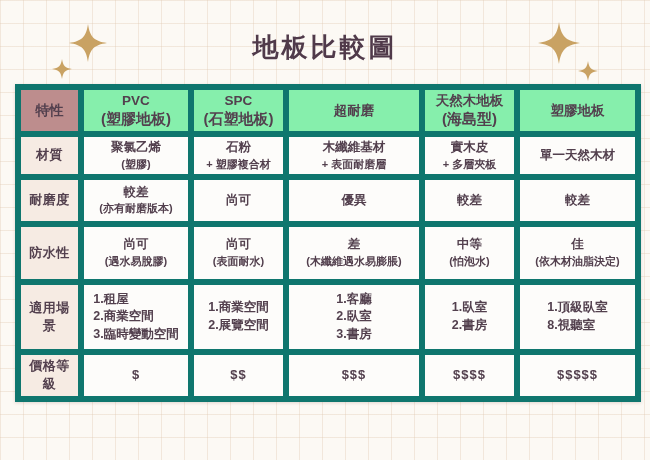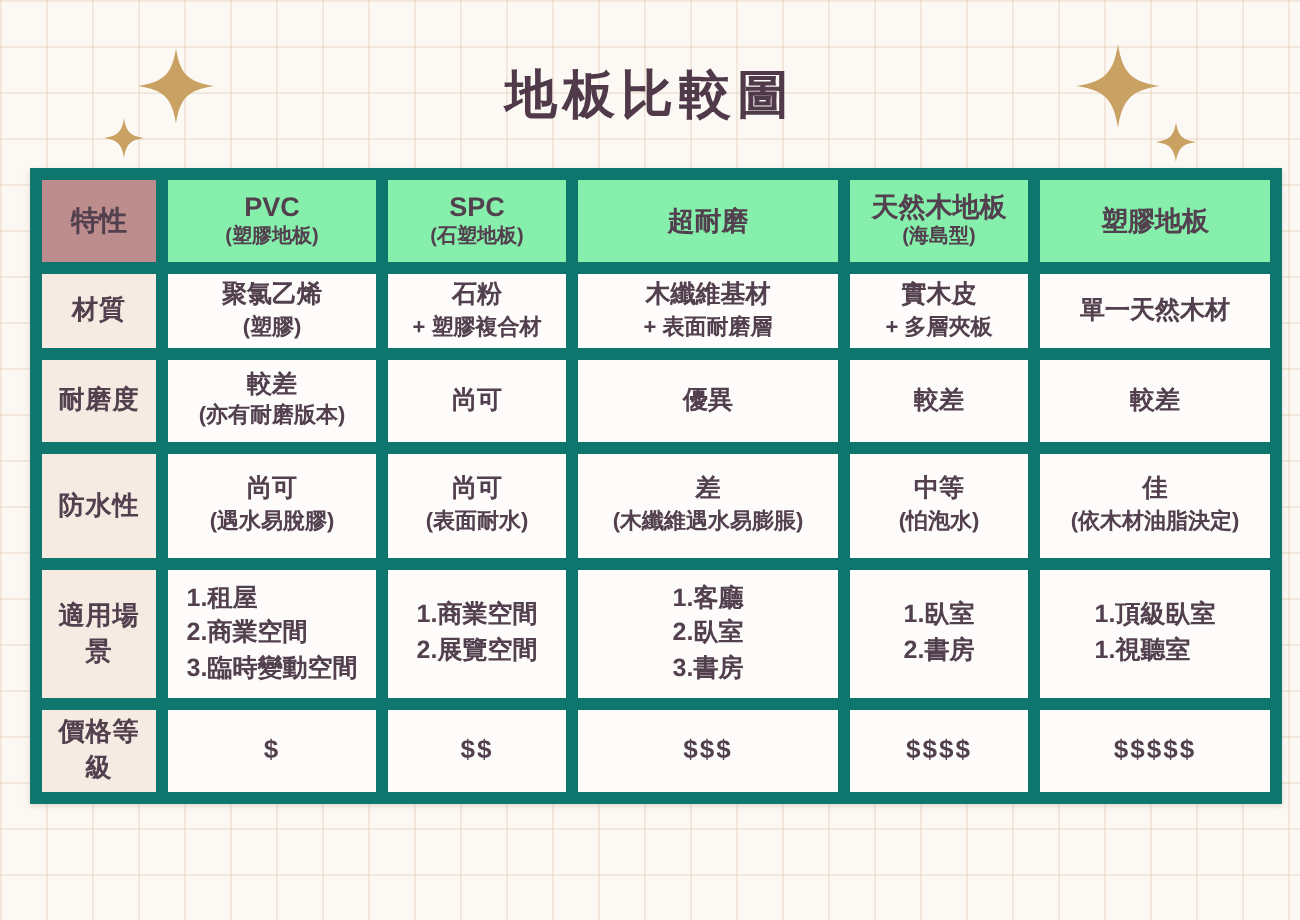--- a/index.html
+++ b/index.html
@@ -46,21 +46,21 @@
   }
   table.cmp{border:3px solid #b4827e;}
   tr.header-row{height:47px;}
   tr.r0{height:42px;} tr.r1{height:47px;} tr.r2{height:58px;}
   tr.r3{height:70px;} tr.r4{height:47px;}
   th.feature-head{
     background:#bd8d8d;color:#fdf8f4;font-size:14px;font-weight:700;
   }
   th.col-head{background:#86efac;}
   th.col-head .main{font-size:13.5px;font-weight:800;line-height:1.3;}
-  th.col-head .sub{font-size:10px;font-weight:700;line-height:1.25;}
+  th.col-head .sub{font-size:15px;font-weight:700;line-height:1.25;}
   th.row-label{
     background:#f6ebe3;font-size:13px;font-weight:800;letter-spacing:.5px;
   }
   td.data-cell{background:#fdfcfa;font-size:12.5px;font-weight:700;}
   td.data-cell .line{line-height:1.4;}
   td.data-cell .line.sub{font-size:11px;}
   td.data-cell .list-block{display:inline-block;text-align:left;}
   td.data-cell.price{font-size:13px;letter-spacing:1px;font-weight:700;}
 </style>
 </head>
@@ -216,21 +216,21 @@
               <div class="line sub">(依木材油脂決定)</div>
             </div>
           </td>
         </tr>
         <tr class="r3">
           <th class="row-label">適用場景</th>
           <td class="data-cell"><div class="list-block"><div class="line">1.租屋</div><div class="line">2.商業空間</div><div class="line">3.臨時變動空間</div></div></td>
           <td class="data-cell"><div class="list-block"><div class="line">1.商業空間</div><div class="line">2.展覽空間</div></div></td>
           <td class="data-cell"><div class="list-block"><div class="line">1.客廳</div><div class="line">2.臥室</div><div class="line">3.書房</div></div></td>
           <td class="data-cell"><div class="list-block"><div class="line">1.臥室</div><div class="line">2.書房</div></div></td>
-          <td class="data-cell"><div class="list-block"><div class="line">1.頂級臥室</div><div class="line">1.視聽室</div></div></td>
+          <td class="data-cell"><div class="list-block"><div class="line">1.頂級臥室</div><div class="line">8.視聽室</div></div></td>
         </tr>
         <tr class="r4">
           <th class="row-label">價格等級</th>
           <td class="data-cell price">
             <div>
               <div class="line">$</div>
             </div>
           </td>
           <td class="data-cell price">
             <div>

